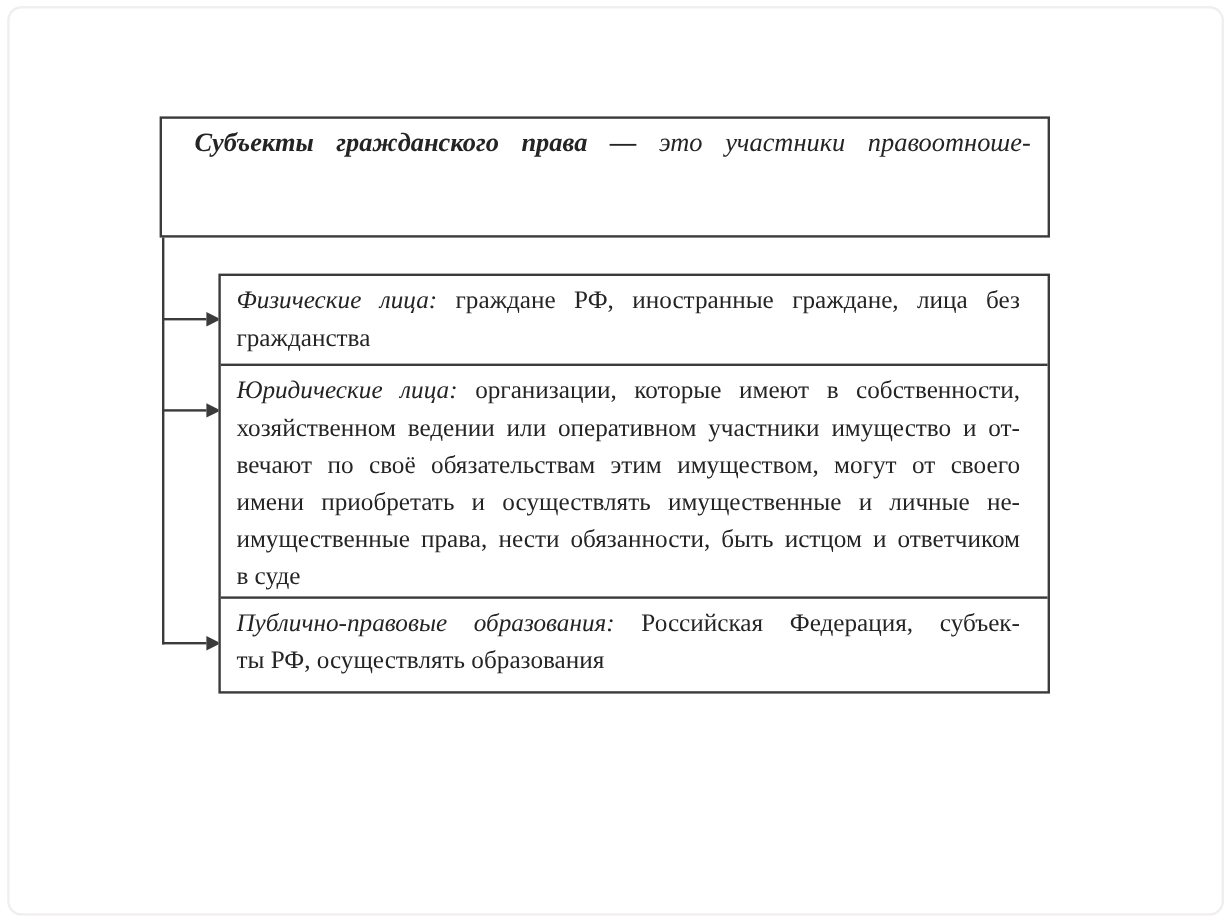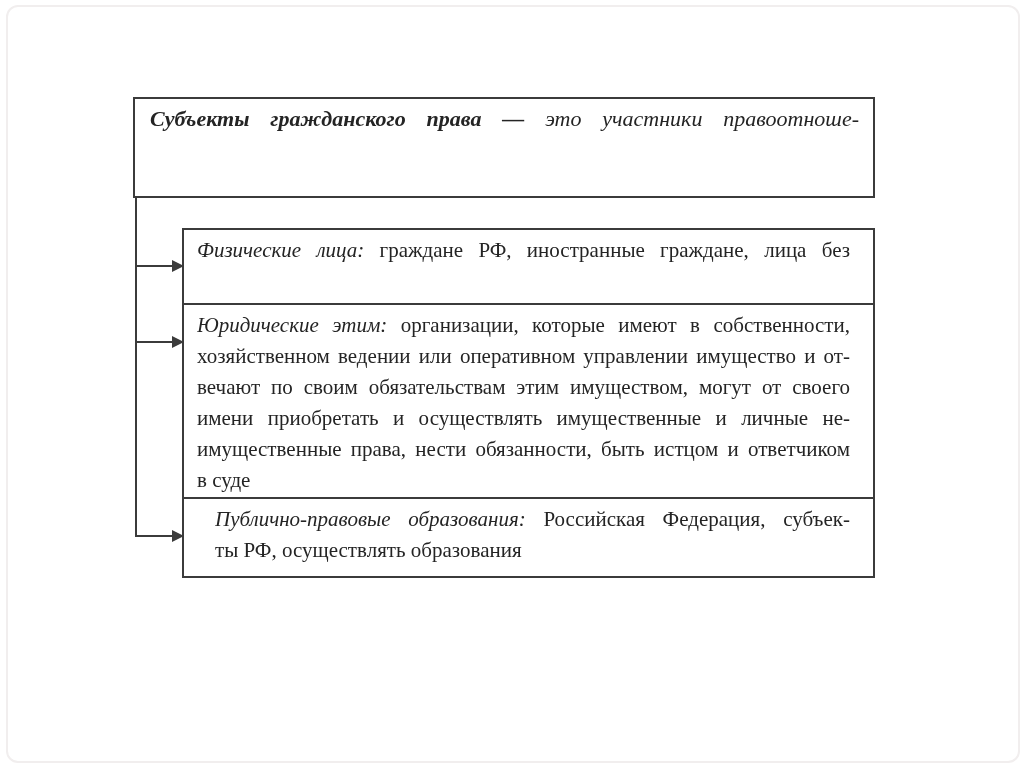--- a/index.html
+++ b/index.html
@@ -23,21 +23,21 @@
     border-radius: 12px;
     pointer-events: none;
   }
   
   .defbox {
     position: absolute;
     left: 133px; top: 97px;
     width: 742px; height: 101px;
     box-sizing: border-box;
     border: 2px solid #3b3b3b;
-    padding: 4px 14px 0 15px;
+    padding: 4px 14px 0 27px;
     font-style: italic;
     font-size: 22px;
     background: #ffffff;
   }
   .defbox .term { font-weight: bold; }
   .defbox .tline { height: 31px; line-height: 31px; }
   
   .vline {
     position: absolute;
     left: 135px; top: 198px;
@@ -72,21 +72,21 @@
   }
   .branch {
     box-sizing: border-box;
     padding: 5px 23px 0 13px;
     font-size: 21px;
   }
   .branch .term { font-style: italic; }
   .branch .tline { height: 31px; line-height: 31px; }
   .b1 { height: 75px;  border-bottom: 2px solid #3b3b3b; }
   .b2 { height: 194px; border-bottom: 2px solid #3b3b3b; }
-  .b3 { height: 65px; margin-left: 18px; }
+  .b3 { height: 65px; }
   
   .tline { overflow: hidden; }
   .tline.j { text-align: justify; }
   .tline.j::after {
     content: "";
     display: inline-block;
     width: 100%;
     height: 0;
   }
   .tline.last { text-align: left; }
@@ -109,25 +109,26 @@
   <div class="arrow a2">
     <span class="head"></span>
   </div>
   <div class="arrow a3">
     <span class="head"></span>
   </div>
 
   <div class="branches">
     <div class="branch b1">
         <div class="tline j"><span class="term">Физические лица:</span> граждане РФ, иностранные граждане, лица без</div>
+        <div class="tline last">гражданства</div>
       </div>
     <div class="branch b2">
-        <div class="tline j"><span class="term">Юридические этим:</span> организации, которые имеют в собственности,</div>
-        <div class="tline j">хозяйственном ведении или оперативном управлении имущество и от-</div>
-        <div class="tline j">вечают по своим обязательствам этим имуществом, могут от своего</div>
+        <div class="tline j"><span class="term">Юридические лица:</span> организации, которые имеют в собственности,</div>
+        <div class="tline j">хозяйственном ведении или оперативном участники имущество и от-</div>
+        <div class="tline j">вечают по своё обязательствам этим имуществом, могут от своего</div>
         <div class="tline j">имени приобретать и осуществлять имущественные и личные не-</div>
         <div class="tline j">имущественные права, нести обязанности, быть истцом и ответчиком</div>
         <div class="tline last">в суде</div>
       </div>
     <div class="branch b3">
         <div class="tline j"><span class="term">Публично-правовые образования:</span> Российская Федерация, субъек-</div>
         <div class="tline last">ты РФ, осуществлять образования</div>
       </div>
   </div>
 </div>

